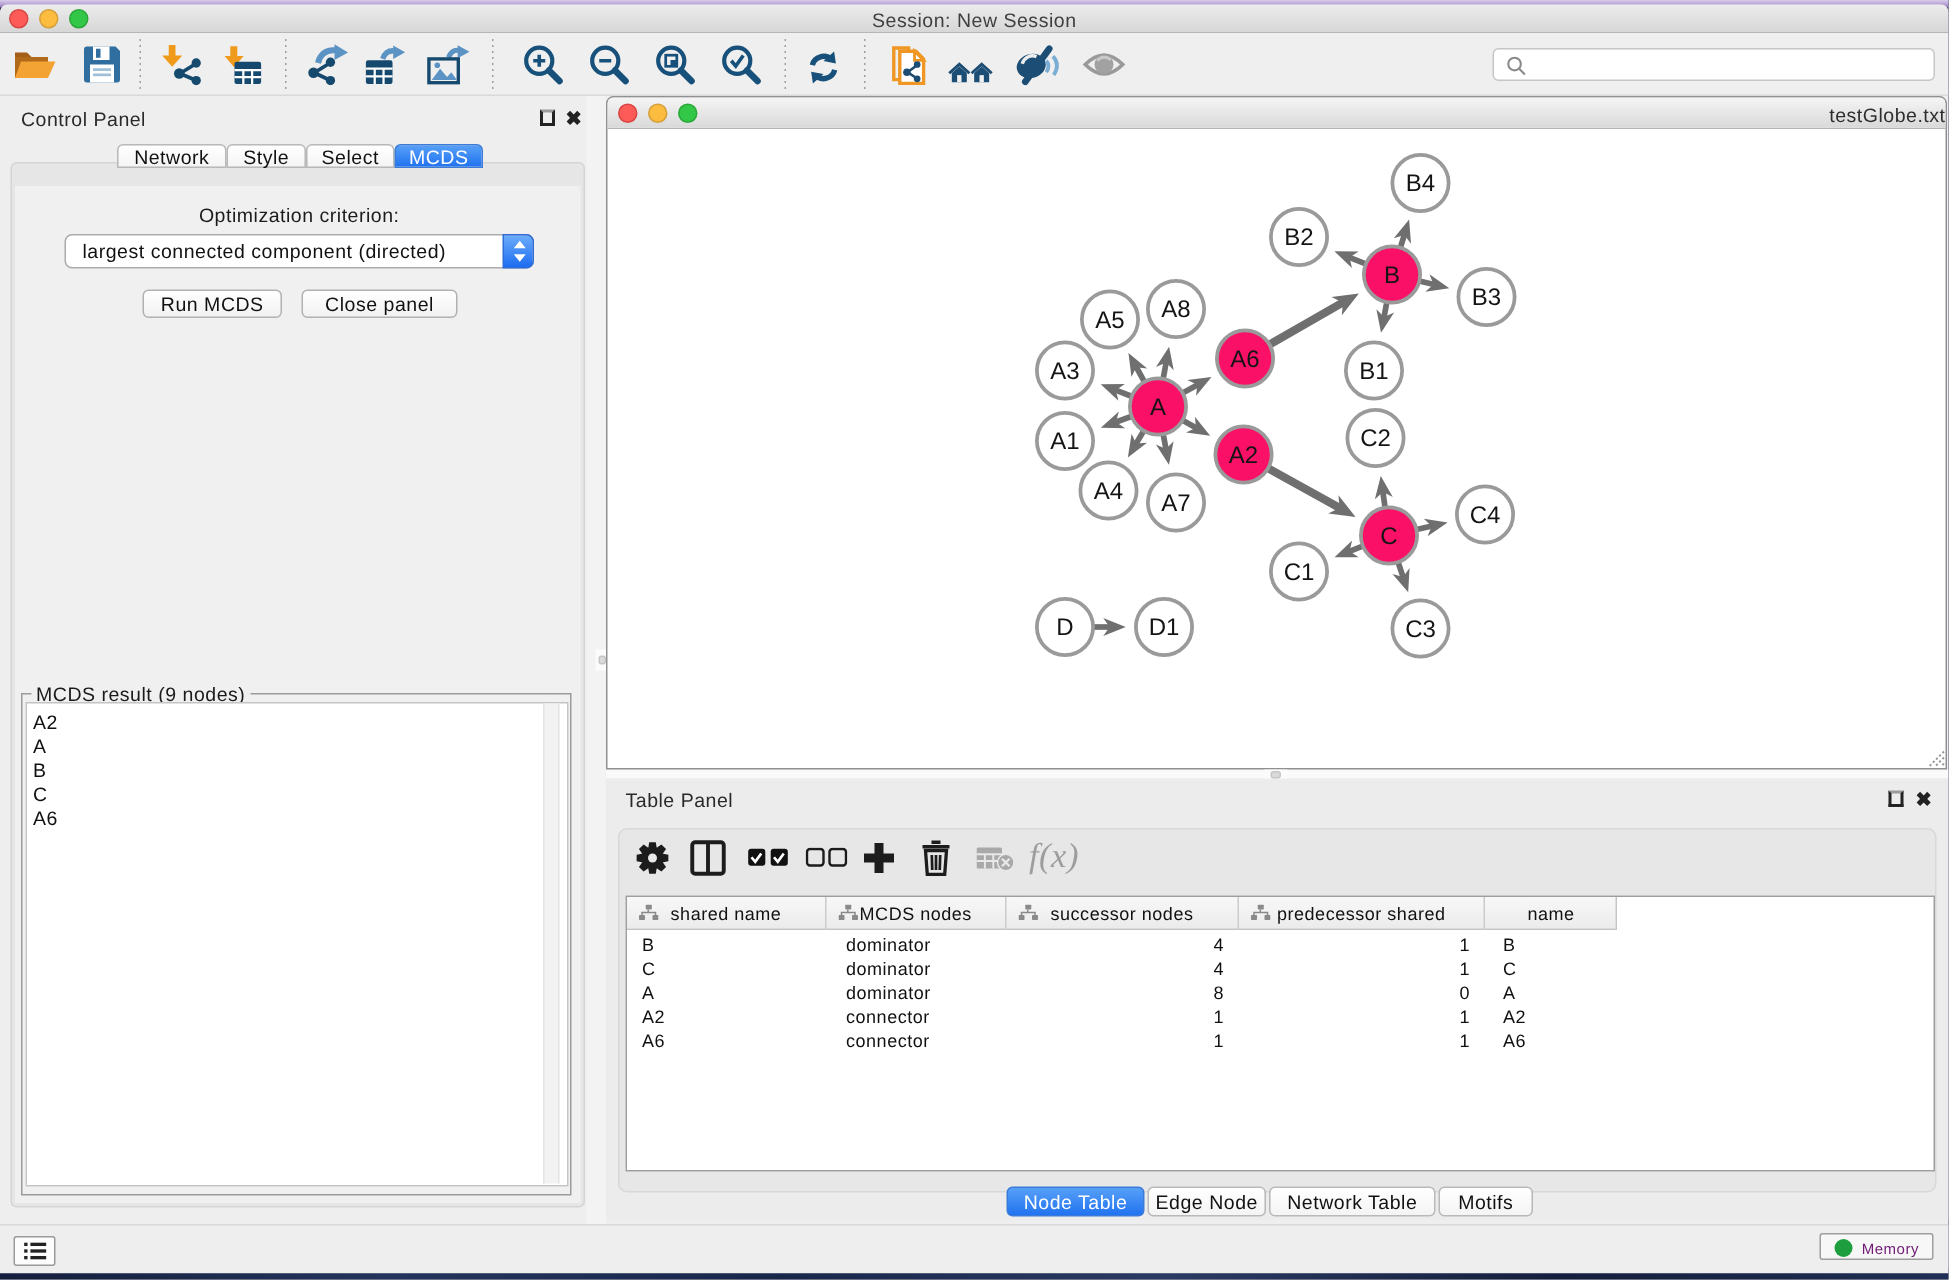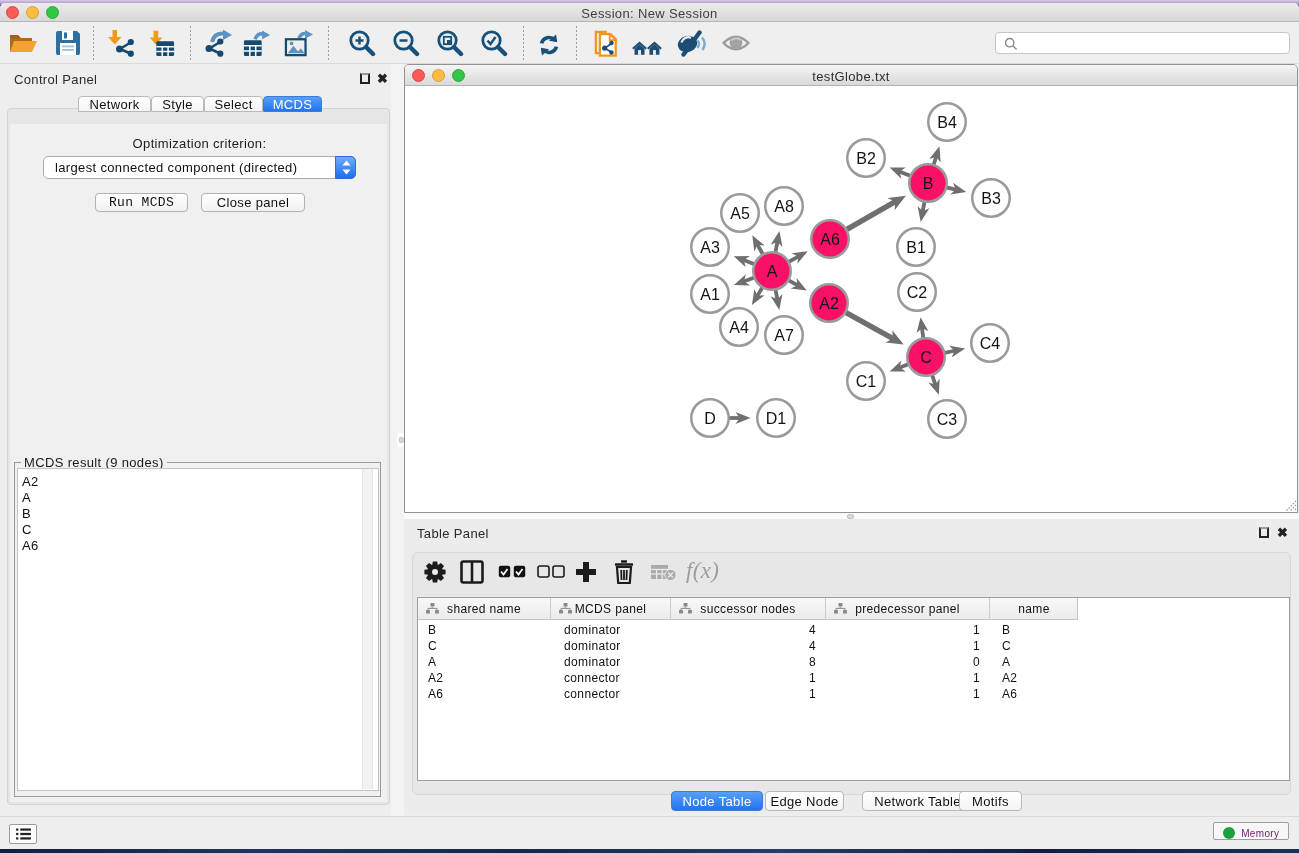--- a/index.html
+++ b/index.html
@@ -44,21 +44,21 @@
 .btn { position:absolute; height:19px; background:linear-gradient(#ffffff,#f1f1f1); border:1px solid #b2b2b2; border-radius:4px; font-size:13px; color:#111; text-align:center; line-height:17px; }
 #fieldset { left:14px; top:459px; width:367px; height:335px; border:1px solid #9b9b9b; }
 #fs-legend { left:21px; top:452px; background:#f0f0f0; font-size:13px; color:#1a1a1a; padding:0 3px; }
 #fs-list { left:17px; top:465px; width:362px; height:323px; background:#fff; border:1px solid #c4c4c4; font-size:13px; color:#111; line-height:16px; padding:5px 0 0 4px; }
 #fs-scroll { left:362px; top:466px; width:11px; height:320px; background:#f2f2f2; border-left:1px solid #e4e4e4; border-right:1px solid #e4e4e4; }
 
 
 #net { left:404px; top:64px; width:894px; height:449px; background:#fff; border:1px solid #919191; border-radius:5px 5px 0 0; }
 #net-tb { left:0; top:0; width:892px; height:21px; background:linear-gradient(#f5f5f5,#d9d9d9); border-bottom:1px solid #b3b3b3; border-radius:4px 4px 0 0; }
 #net-tb .tl { top:4px; }
-#net-title { left:0; right:0; top:4px; text-align:center; font-size:13px; color:#2e2e2e; }
+#net-title { left:0; right:0; top:4px; text-align:right; font-size:13px; color:#2e2e2e; }
 
 
 #tp { left:404px; top:519px; width:895px; height:294px; background:#ececec; }
 #tp-title { left:13px; top:7px; font-size:13px; color:#2a2a2a; }
 #tp-min { left:855px; top:8px; width:10px; height:11px; border:2px solid #222; border-top-color:#9a9a9a; }
 #tp-close { left:873px; top:6px; font-size:13px; font-weight:bold; color:#222; }
 #tp-pane { left:8px; top:33px; width:879px; height:243px; background:#e7e7e7; border:1px solid #d8d8d8; border-radius:6px; }
 #tp-toolbar { left:8px; top:33px; width:1004px; height:41px; }
 #tbl { left:13px; top:78px; width:873px; height:184px; background:#fff; border:1px solid #9e9e9e; }
 #tbl-head { left:0; top:0; width:660px; height:22px; background:linear-gradient(#f8f8f8,#ebebeb); border-bottom:1px solid #c4c4c4; border-right:1px solid #c4c4c4; }
@@ -255,21 +255,21 @@
     <div class="abs" id="cp-pane"></div>
     <div class="abs" id="cp-inner"></div>
     <div class="abs" id="combo">largest connected component (directed)</div>
     <div class="abs" id="opt-label">Optimization criterion:</div>
     <div class="abs" id="combo-btn">
       <svg style="position:absolute; left:4px; top:3px;" width="13" height="15" viewBox="0 0 13 15">
         <path d="M6.5 0.5 L10.5 5.5 h-8 z" fill="#fff"></path>
         <path d="M6.5 14.5 L10.5 9.5 h-8 z" fill="#fff"></path>
       </svg>
     </div>
-    <div class="btn" style="left:95px; top:190px; width:93px;font-family:Liberation Mono, monospace;">Run MCDS</div>
+    <div class="btn" style="left:95px; top:190px; width:93px;">Run MCDS</div>
     <div class="btn" style="left:201px; top:190px; width:104px;">Close panel</div>
     <div class="abs" id="fieldset"></div>
     <div class="abs" id="fs-legend">MCDS result (9 nodes)</div>
     <div class="abs" id="fs-list">A2<br>A<br>B<br>C<br>A6</div>
     <div class="abs" id="fs-scroll"></div>
   </div>
 
   <div class="abs" style="left:391px; top:64px; width:13px; height:752px; background:#f3f3f3;"></div>
   <div class="abs" style="left:404px; top:513px; width:895px; height:6px; background:#fafafa;"></div>
 
@@ -419,23 +419,23 @@
         </g>
         <circle cx="19.5" cy="11" r="5.5" fill="#a9a9a9" stroke="#e9e9e9" stroke-width="1"></circle>
         <path d="M17 8.5 l5 5 M22 8.5 l-5 5" stroke="#e9e9e9" stroke-width="1.5"></path>
       </svg>
 
       <div class="abs" style="left:274px; top:6px; font-family:'Liberation Serif',serif; font-style:italic; font-size:23px; color:#9d9d9d;">f(x)</div>
     </div>
     <div class="abs" id="tbl">
       <div class="abs" id="tbl-head">
         <div class="th" style="left:0; width:133px;">shared name</div>
-        <div class="th" style="left:133px; width:120px;">MCDS panel</div>
+        <div class="th" style="left:133px; width:120px;">MCDS nodes</div>
         <div class="th" style="left:253px; width:155px;">successor nodes</div>
-        <div class="th" style="left:408px; width:164px;">predecessor panel</div>
+        <div class="th" style="left:408px; width:164px;">predecessor shared</div>
         <div class="th" style="left:572px; width:88px; border-right:none;">name</div>
         <svg class="hicon" style="left:8px;" width="13" height="11" viewBox="0 0 13 11">
             <g fill="#8a8a8a">
               <rect x="4.5" y="0" width="4" height="3.4" rx="0.5"></rect>
               <rect x="0" y="7" width="4" height="3.4" rx="0.5"></rect>
               <rect x="9" y="7" width="4" height="3.4" rx="0.5"></rect>
               <path d="M6.2 3.4 v2 M2 7 v-1.6 h9 V7" stroke="#8a8a8a" stroke-width="1" fill="none"></path>
             </g>
           </svg>
         <svg class="hicon" style="left:141px;" width="13" height="11" viewBox="0 0 13 11">
@@ -464,21 +464,21 @@
           </svg>
       </div>
       <div class="td" style="left:10px; top:24px;">B<br>C<br>A<br>A2<br>A6</div>
       <div class="td" style="left:146px; top:24px;">dominator<br>dominator<br>dominator<br>connector<br>connector</div>
       <div class="td" style="left:253px; top:24px; width:145px; text-align:right;">4<br>4<br>8<br>1<br>1</div>
       <div class="td" style="left:408px; top:24px; width:154px; text-align:right;">1<br>1<br>0<br>1<br>1</div>
       <div class="td" style="left:584px; top:24px;">B<br>C<br>A<br>A2<br>A6</div>
     </div>
     <div class="btab sel" style="left:267px; top:272px; width:92px;text-align:center;">Node Table</div>
     <div class="btab" style="left:361px; top:272px; width:79px;">Edge Node</div>
-    <div class="btab" style="left:442px; top:272px; width:111px;margin-left:16px;">Network Table</div>
+    <div class="btab" style="left:442px; top:272px; width:111px;">Network Table</div>
     <div class="btab" style="left:555px; top:272px; width:63px;">Motifs</div>
   </div>
   <div class="abs" id="statusbar"></div>
   <div class="abs" style="left:0; top:816px; width:1299px; height:1px; background:#d9d9d9;"></div>
   <div class="abs" id="list-btn">
     <svg style="position:absolute; left:6px; top:3px;" width="15" height="12" viewBox="0 0 16 13">
       <g fill="#222">
         <rect x="0" y="0.5" width="2.4" height="2.4"></rect>
           <rect x="4.5" y="0.5" width="11.5" height="2.4"></rect>
         <rect x="0" y="5.3" width="2.4" height="2.4"></rect>

